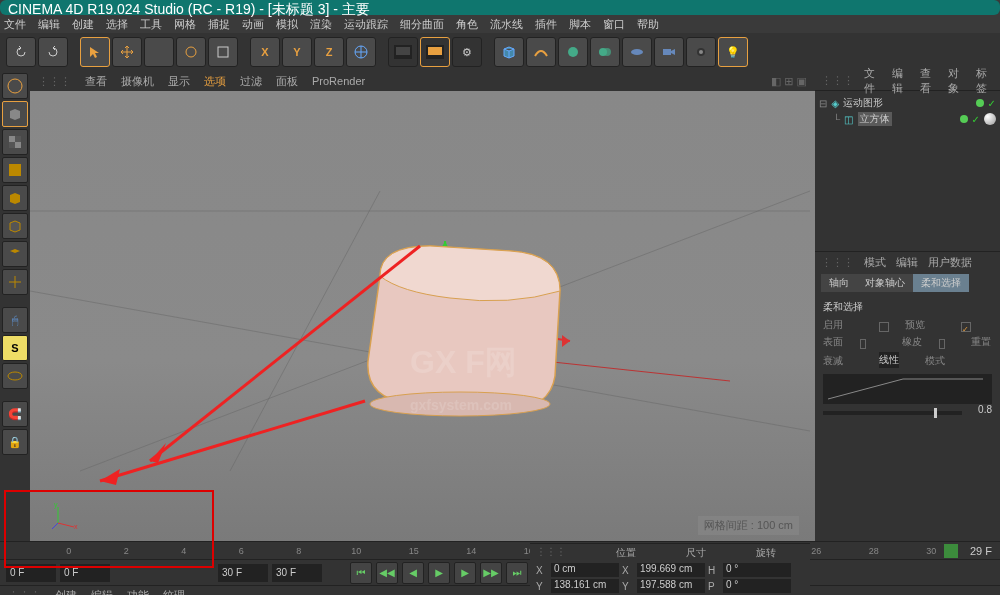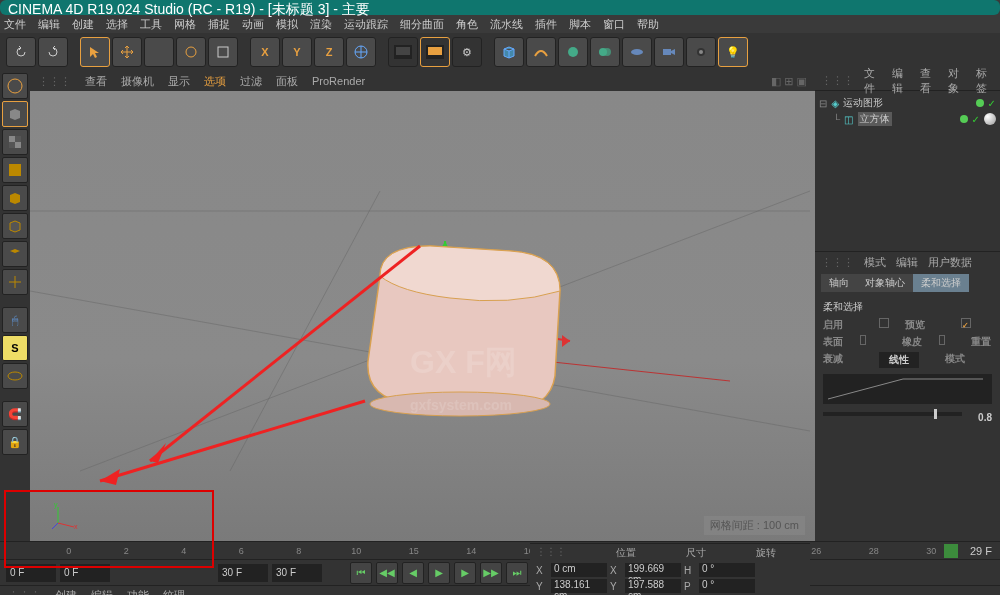--- a/index.html
+++ b/index.html
@@ -17,41 +17,41 @@
   .main { display: flex; height: 470px; }
   .left-tools { width: 30px; background: #333; display: flex; flex-direction: column; gap: 2px; padding: 2px; }
   .lt-btn { width: 26px; height: 26px; background: #4a4a4a; border: 1px solid #222; border-radius: 2px; display:flex; align-items:center; justify-content:center; }
   .lt-btn.sel { border: 1px solid #e8a040; }
   
   .viewport-area { flex: 1; display: flex; flex-direction: column; background: #2a2a2a; }
   .vp-menu { height: 20px; background: #333; display: flex; align-items: center; padding: 0 8px; gap: 14px; color: #aaa; }
   .vp-menu .accent { color: #e8a040; }
   .vp-label { height: 16px; background: #2d2d2d; padding: 0 8px; color: #999; }
   .viewport { flex: 1; background: linear-gradient(180deg, #888 0%, #8a8a8a 60%, #7a7a7a 100%); position: relative; overflow: hidden; }
-  .grid-info { position: absolute; bottom: 6px; right: 10px; color: #555; background: rgba(150,150,150,0.3); padding: 2px 6px; }
+  .grid-info { position: absolute; bottom: 6px; right: 16px; color: #555; background: rgba(150,150,150,0.3); padding: 2px 6px; }
   .axis-gizmo { position: absolute; bottom: 10px; left: 20px; width: 30px; height: 30px; }
   
   .right-panel { width: 185px; background: #333; display: flex; flex-direction: column; }
   .rp-tabs { height: 20px; display: flex; align-items: center; gap: 10px; padding: 0 6px; color: #aaa; border-bottom: 1px solid #222; }
   .obj-tree { padding: 4px; font-size: 10px; }
   .obj-row { display: flex; align-items: center; gap: 4px; padding: 1px 0; }
   .obj-row .name { color: #ccc; }
   .obj-row .name.sel { background: #5a5a5a; padding: 0 2px; }
   .obj-dot { width: 8px; height: 8px; border-radius: 50%; }
   .dot-green { background: #5c5; }
   
   .attr-panel { margin-top: 120px; background: #333; border-top: 1px solid #222; flex:1; }
   .attr-tabs { height: 20px; display: flex; align-items: center; gap: 10px; padding: 0 6px; color: #aaa; }
   .attr-head { padding: 4px 8px; }
   .yellow-plus { color: #e8a040; font-weight: bold; }
   .sub-tabs { display: flex; gap: 0; margin: 2px 6px; }
   .sub-tab { padding: 2px 8px; background: #444; font-size: 10px; }
   .sub-tab.active { background: #6a8090; }
   .attr-body { padding: 6px 8px; font-size: 10px; }
-  .attr-row { display: flex; align-items: flex-start; gap: 16px; margin: 3px 0; font-weight: bold; }
+  .attr-row { display: flex; align-items: flex-end; gap: 16px; margin: 3px 0; }
   .attr-row label { width: 40px; color: #888; }
   .chk { width: 10px; height: 10px; border: 1px solid #666; display:inline-block; }
   .chk.on::after { content:"✓"; color:#e8a040; font-size:8px; }
   .num-slider { flex: 1; height: 4px; background: #222; position: relative; }
   
   .timeline { height: 18px; background: #333; display: flex; align-items: center; padding: 0 40px; gap: 0; border-top: 1px solid #222; }
   .tl-mark { flex: 1; text-align: center; color: #888; font-size: 9px; position: relative; }
   .tl-green { position: absolute; right: 42px; width: 14px; height: 14px; background: #3c8c3c; }
   
   .playbar { height: 26px; background: #333; display: flex; align-items: center; padding: 0 6px; gap: 4px; border-top: 1px solid #222; }
@@ -60,21 +60,21 @@
   .pb-btn.rec { color: #c44; }
   .pb-btn.or { border:1px solid #e8a040; color:#e8a040; }
   .pb-spacer { flex: 1; }
   
   .mat-bar { height: 20px; background: #333; display: flex; align-items: center; padding: 0 8px; gap: 14px; color: #aaa; border-top: 1px solid #222; }
   
   .coord-panel { position: absolute; bottom: 0; left: 530px; width: 280px; height: 52px; background: #333; border-top: 1px solid #222; font-size:10px; }
   .coord-head { display: flex; padding: 2px 6px; gap: 50px; color: #aaa; }
   .coord-row { display: flex; padding: 1px 6px; gap: 3px; align-items:center; }
   .coord-lbl { width: 12px; color: #aaa; }
-  .coord-val { width: 56px; height: 14px; background: #222; padding: 0 3px; color: #ccc; }
+  .coord-val { width: 68px; height: 14px; background: #222; padding: 0 3px; color: #ccc; }
   
   .red-box { position: absolute; border: 2px solid #d00; pointer-events: none; }
   .red-arrow { position: absolute; pointer-events: none; }
   
   .watermark { position: absolute; top: 250px; left: 380px; color: rgba(255,255,255,0.15); font-size: 32px; font-weight: bold; pointer-events:none; }
   .watermark small { font-size: 14px; display:block;margin-top:12px; }
   
   svg { display: block; }
 </style>
 </head>
@@ -377,29 +377,29 @@
         </div>
         <div class="attr-row">
           <label>表面</label>
             <span class="chk"></span>
           <label style="margin-left:20px">橡皮</label>
             <span class="chk"></span>
           <label style="margin-left:10px">重置</label>
         </div>
         <div class="attr-row">
           <label>衰减</label>
-          <span style="background:#222;padding:1px 10px">线性</span>
+          <span style="background:#222;padding:1px 0">线性</span>
           <label style="margin-left:10px">模式</label>
         </div>
         <div style="height:30px;background:#222;margin-top:6px;position:relative">
           <svg width="100%" height="30">
               <path d="M5 25 L80 5 L160 5" stroke="#888" fill="none"></path>
             </svg>
         </div>
-        <div class="attr-row" style="margin-top:8px">
+        <div class="attr-row" style="margin-top:0">
           <div class="num-slider">
               <div style="position:absolute;left:80%;top:-3px;width:3px;height:10px;background:#ccc"></div>
             </div>
           <span>0.8</span>
         </div>
       </div>
     </div>
   </div>
 </div>
 

